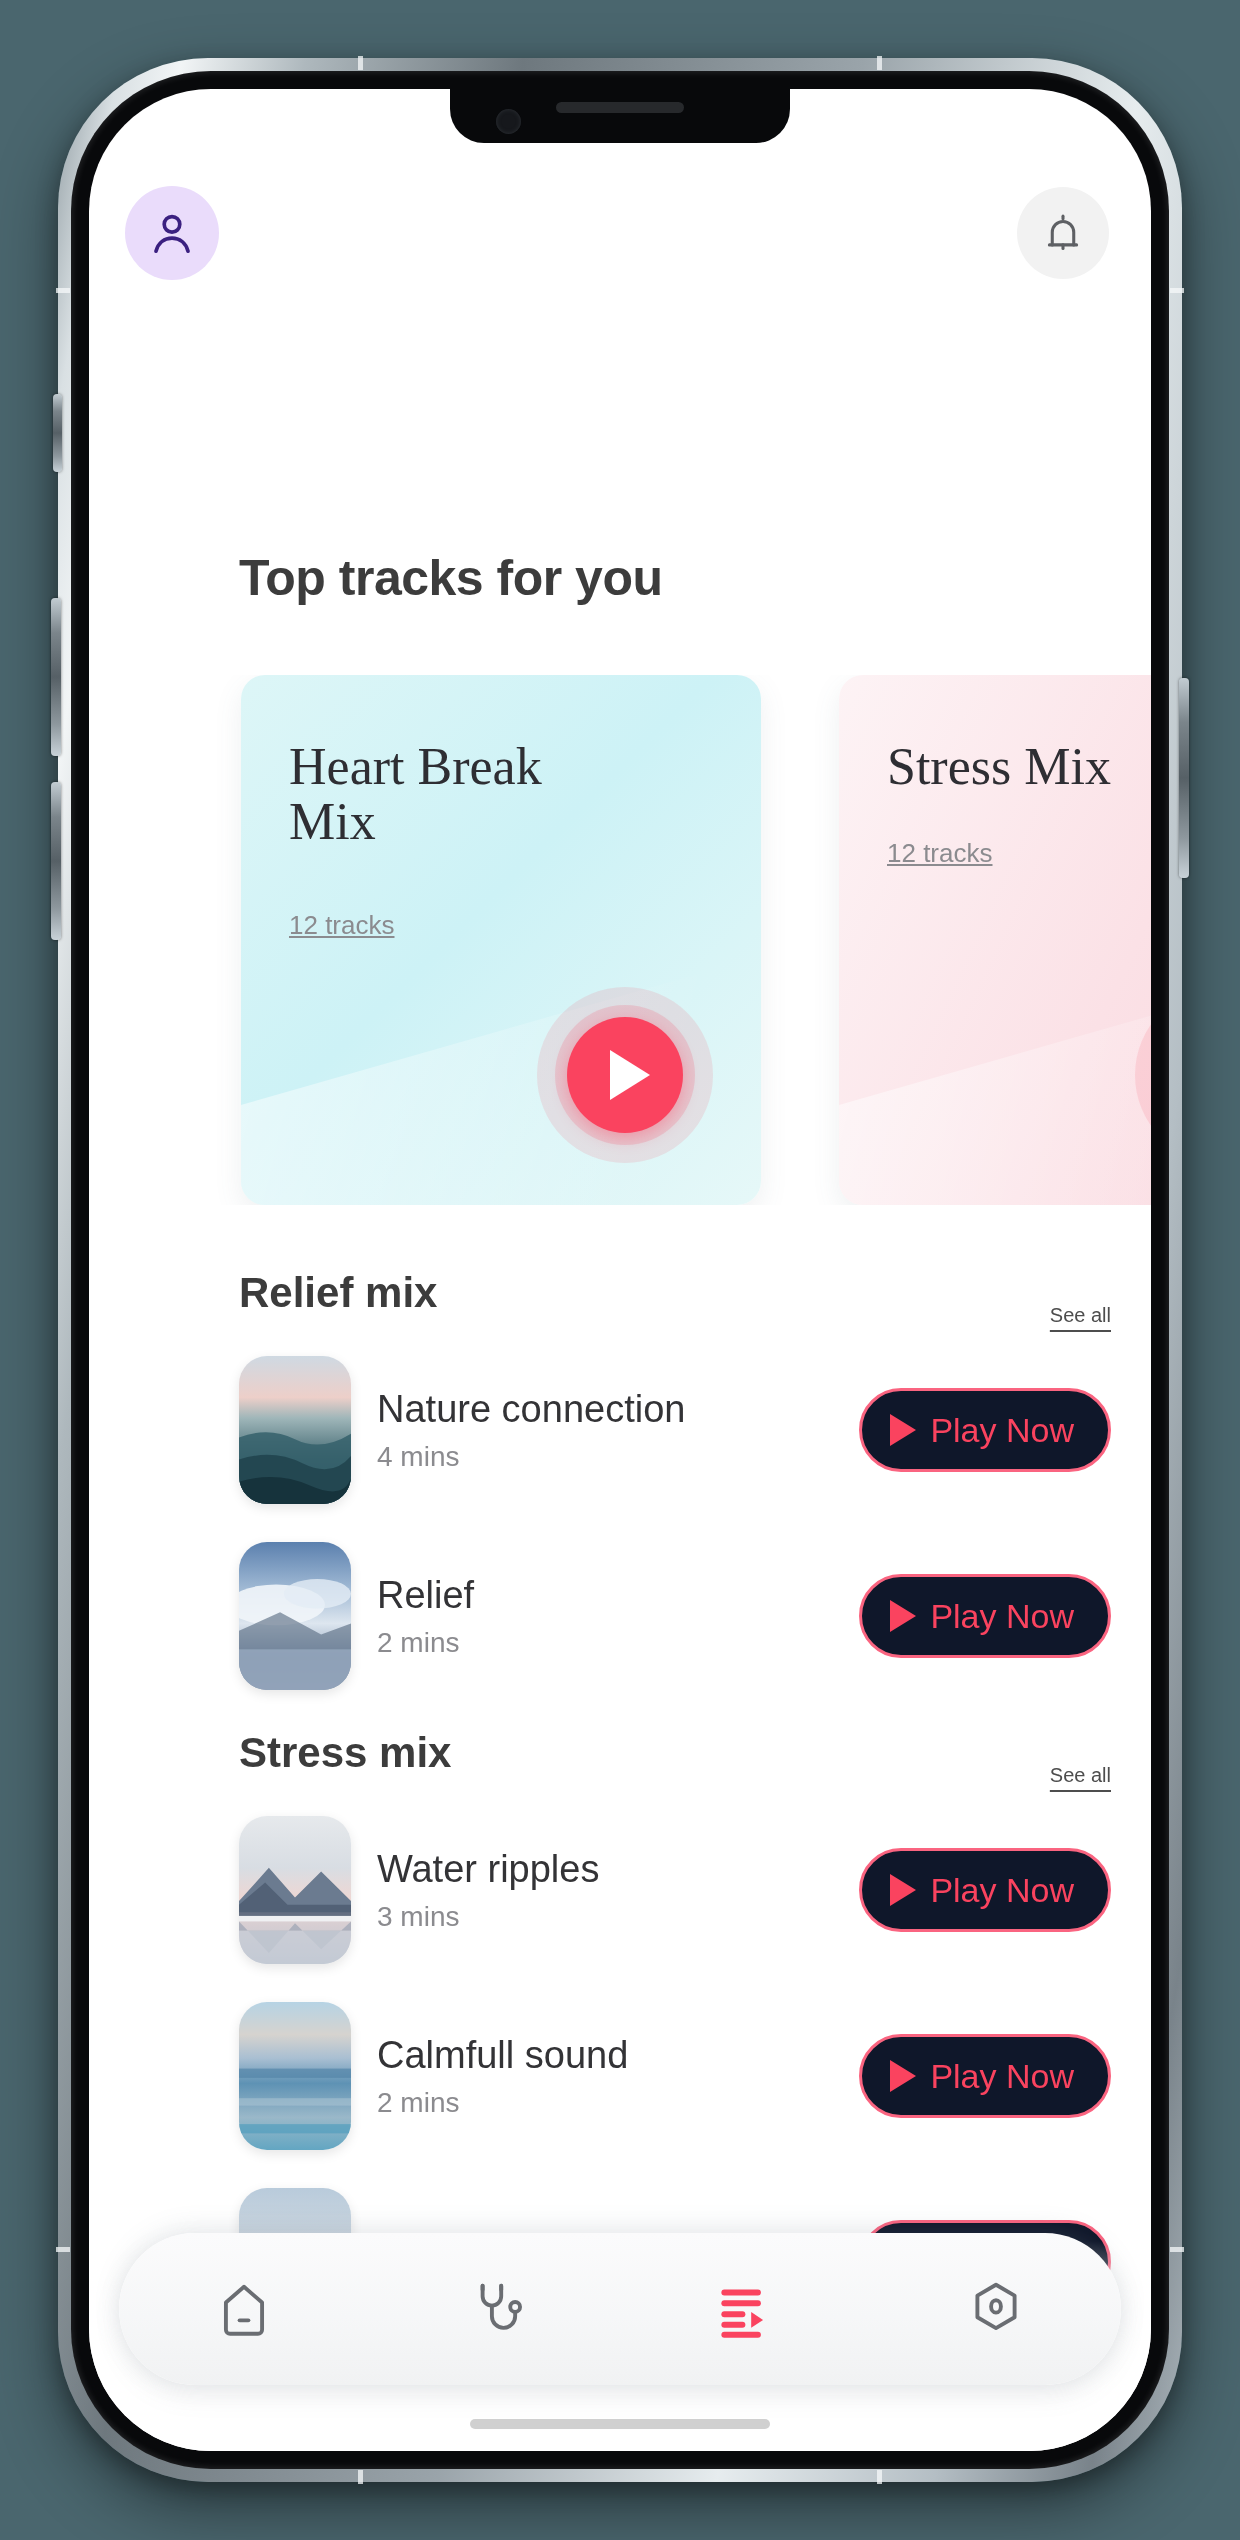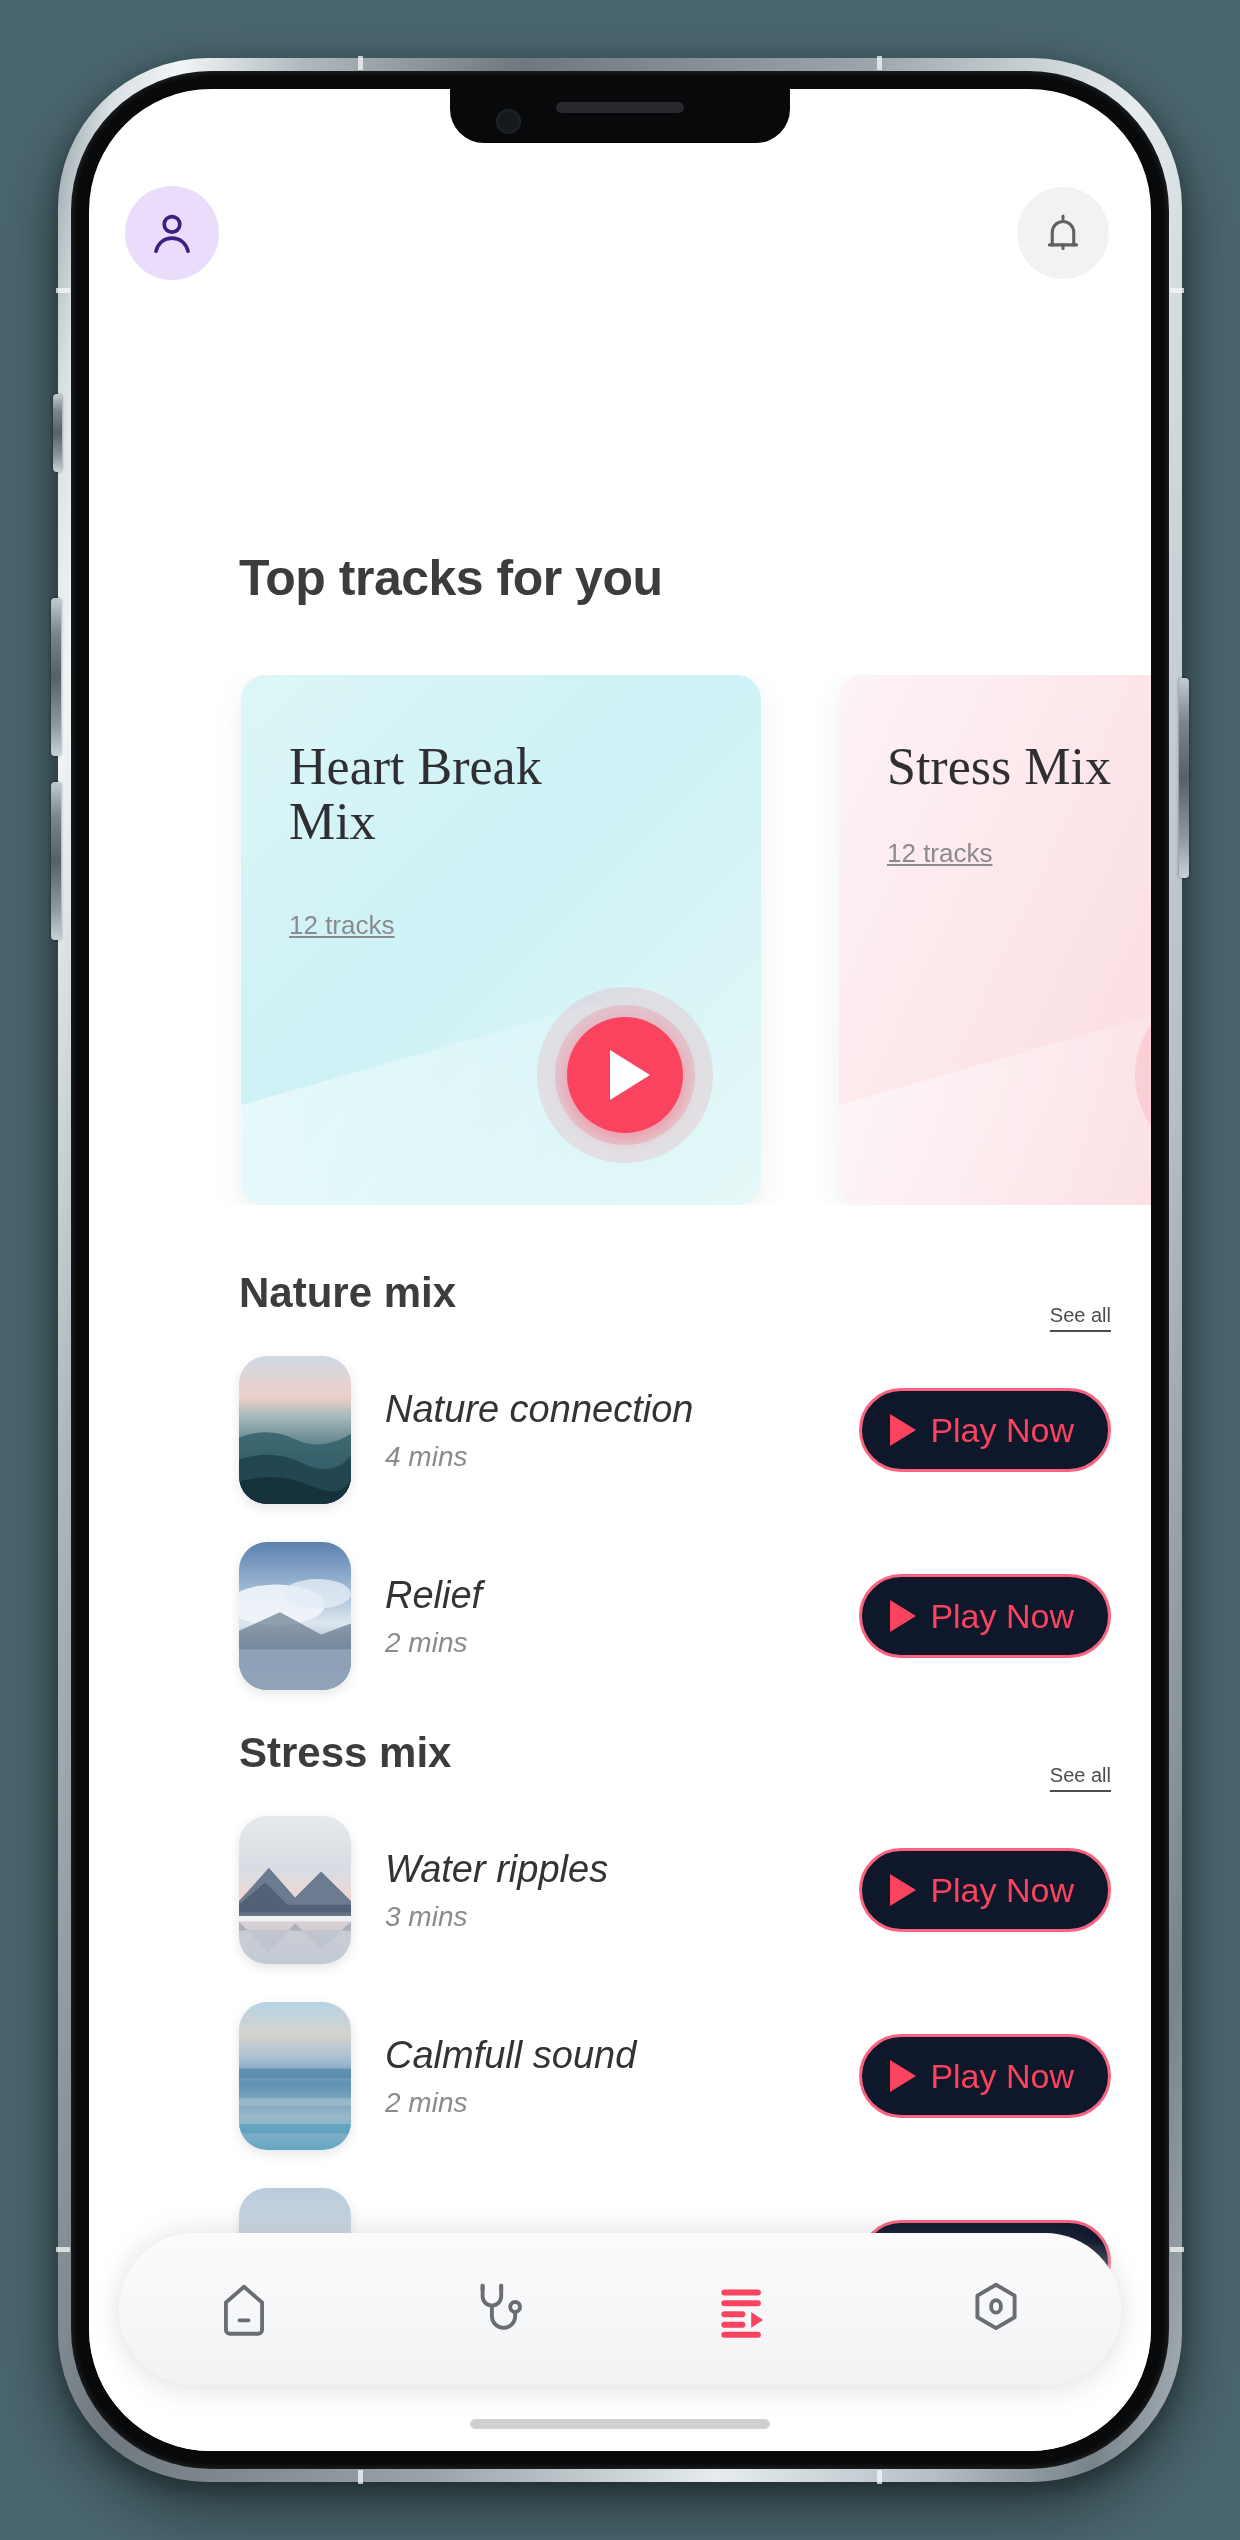--- a/index.html
+++ b/index.html
@@ -283,22 +283,21 @@
     width: 112px; height: 148px;
     border-radius: 28px;
     overflow: hidden;
     position: relative;
     box-shadow: 0 4px 12px rgba(0,0,0,0.10);
   }
   .thumb svg { display: block; width: 100%; height: 100%; }
 
   .track-text {
     flex: 1 1 auto;
-    padding-left: 34px;
-    font-style: italic;
+    padding-left: 26px;
   }
   .track-name {
     font-size: 38px;
     color: #333336;
     font-weight: 500;
     margin-bottom: 10px;
   }
   .track-dur {
     font-size: 28px;
     color: #8b8b8f;
@@ -442,21 +441,21 @@
             <span class="ring1"></span>
 
           </div>
         </div>
 
       </div>
 
       <div class="list-area">
 
         <div class="section-head">
-          <span class="section-title">Nature mix</span>
+          <span class="section-title">Relief mix</span>
           <span class="see-all">See all</span>
         </div>
 
         <div class="track-row">
           <div class="thumb">
             <svg viewBox="0 0 60 80" preserveAspectRatio="none">
               <defs>
                 <linearGradient id="g1" x1="0" y1="0" x2="0" y2="1">
                   <stop offset="0%" stop-color="#cfd9e2"></stop>
                   <stop offset="28%" stop-color="#edcfc9"></stop>

